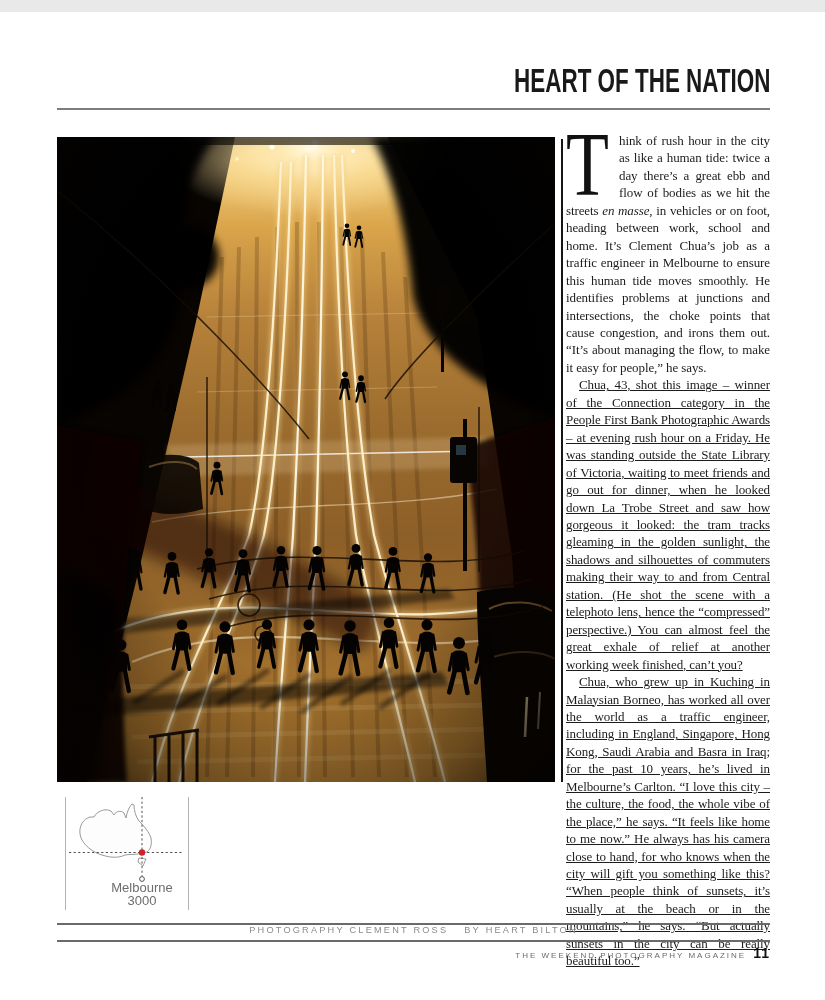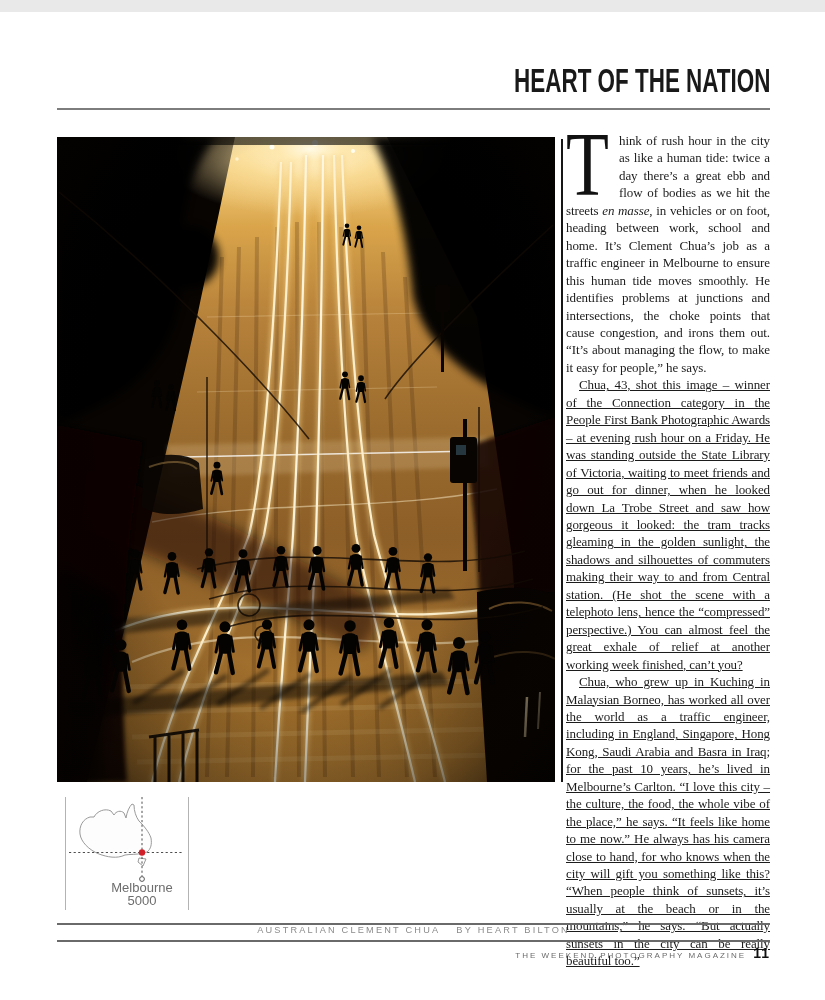--- a/index.html
+++ b/index.html
@@ -254,26 +254,26 @@
     <svg width="122" height="86" viewBox="0 0 122 86">
       <path d="M28,20 C31,14 39,11 45,14 L48,18 C50,14 55,13 58,16 L60,21 C61,15 63,10 66,7 L68,8 C68,14 70,20 73,24 C78,29 83,35 85,41 C86,47 85,52 81,55 L77,56 C70,58 64,57 59,58 C51,62 41,60 33,57 C23,53 15,45 14,37 C13,29 17,22 24,20 Z" fill="#fdfdfd" stroke="#9a9a9a" stroke-width="1"></path>
       <path d="M73,61 L80,62 L77,69 L72,65 Z" fill="#fdfdfd" stroke="#9a9a9a" stroke-width="1"></path>
       <path d="M3,55.5 L117,55.5" stroke="#3a3a3a" stroke-width=".9" stroke-dasharray="2.2,2.4" fill="none"></path>
       <path d="M76,0 L76,79" stroke="#3a3a3a" stroke-width=".9" stroke-dasharray="2.2,2.4" fill="none"></path>
       <circle cx="76" cy="82" r="2.4" fill="#ffffff" stroke="#444444" stroke-width=".9"></circle>
       <circle cx="76" cy="55.5" r="3.2" fill="#d1202a"></circle>
     </svg>
     <div class="map-label">
       <div>Melbourne</div>
-      <div>5000</div>
+      <div>3000</div>
     </div>
   </div>
 
   <div class="credit-rule-top"></div>
   <div class="credits">
-    <span>AUSTRALIAN</span>&nbsp;<span>CLEMENT CHUA</span><span class="gap"></span><span>BY</span>&nbsp;<span>HEART BILTON</span>
+    <span>PHOTOGRAPHY</span>&nbsp;<span>CLEMENT ROSS</span><span class="gap"></span><span>BY</span>&nbsp;<span>HEART BILTON</span>
   </div>
   <div class="credit-rule-bottom"></div>
   <div class="mag-line">
     <span>THE WEEKEND PHOTOGRAPHY MAGAZINE</span><span class="pageno">11</span>
   </div>
 
 </div>
 
 </body></html>

